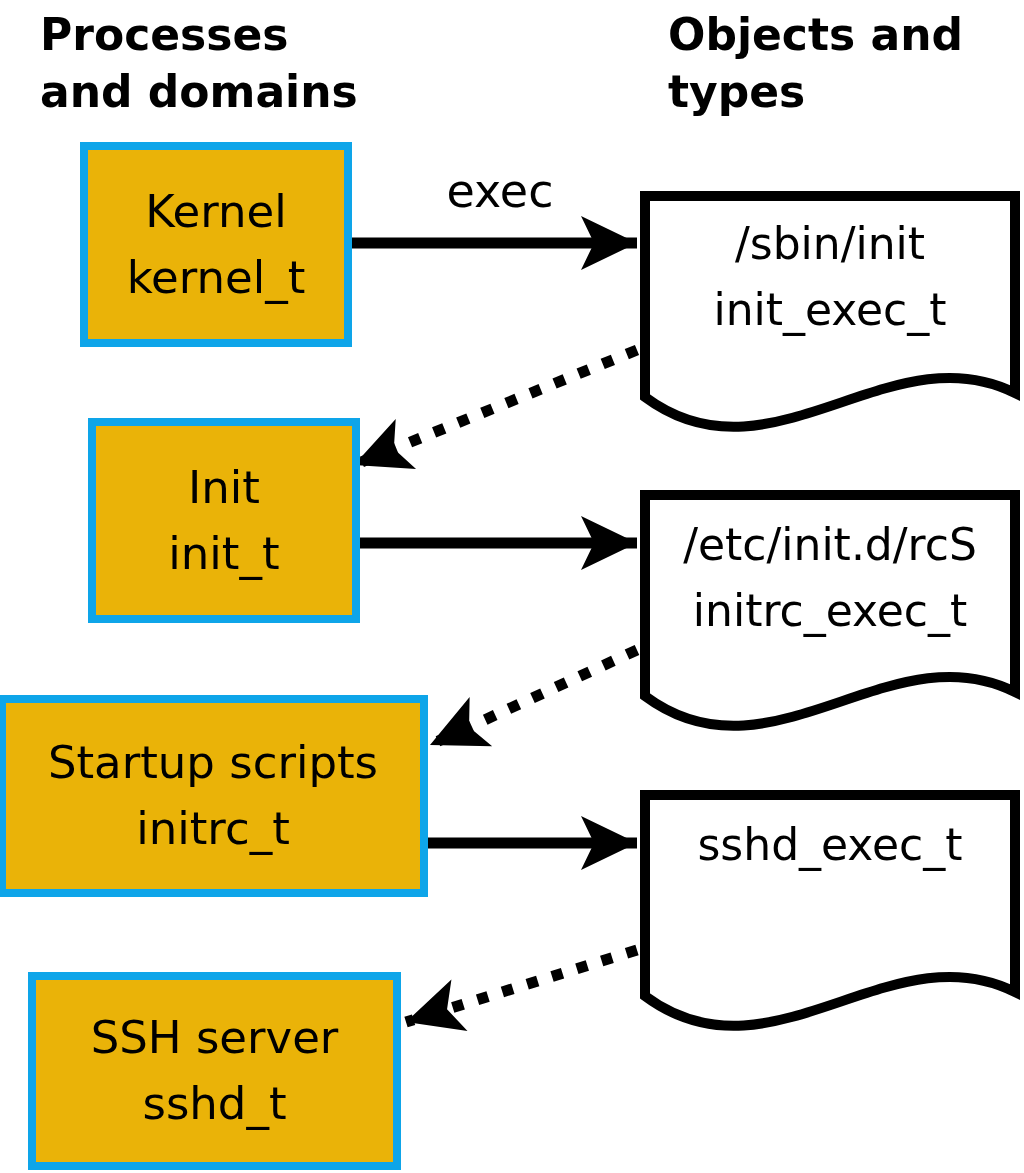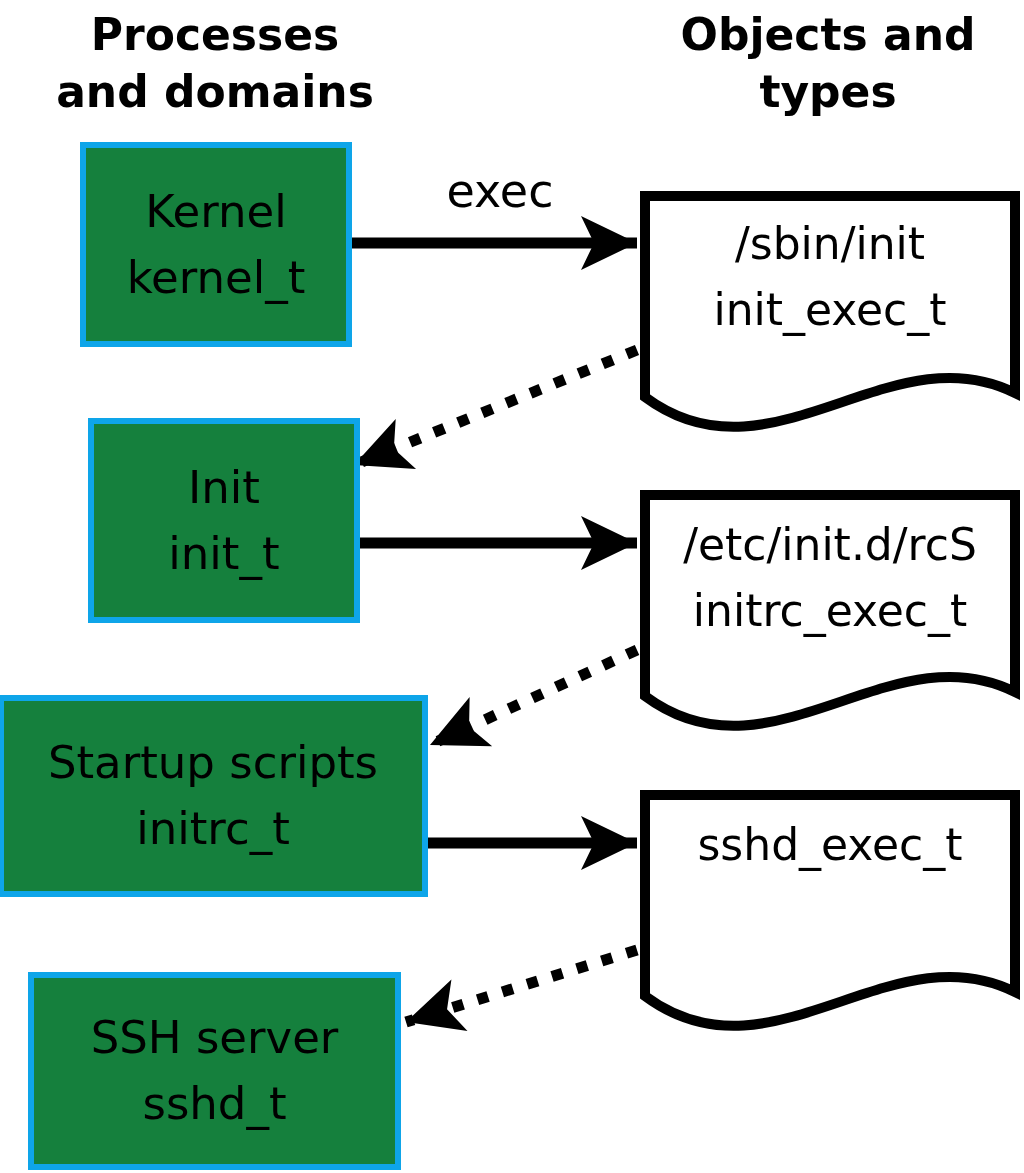--- a/index.html
+++ b/index.html
@@ -11,39 +11,38 @@
     color:#000;
     overflow:hidden;
   }
   svg.layer{position:absolute;left:0;top:0;width:1024px;height:1173px;}
   .doc-shape{fill:#ffffff;stroke:#000000;stroke-width:10;stroke-linejoin:miter;}
   .solid-edge{stroke:#000000;stroke-width:11;fill:none;}
   .dotted-edge{stroke:#000000;stroke-width:11;fill:none;stroke-dasharray:11 15;}
   .pbox{
     position:absolute;
     box-sizing:border-box;
-    border:6px solid #0ea5e9;
-    background:#15803d;
+    border:8px solid #0ea5e9;
+    background:#eab308;
     display:flex;flex-direction:column;
     align-items:center;justify-content:center;
     text-align:center;
     font-size:45px;line-height:66px;
   }
   .doc-label{
     position:absolute;
     width:370px;left:645px;
     padding-top:20px;
     text-align:center;
     font-size:44px;line-height:66px;
   }
   .col-header{
     position:absolute;top:6px;
-    text-align:center;
     font-weight:bold;
-    font-size:44px;line-height:57px;
+    font-size:44px;line-height:57px;padding-left:40px;
   }
   .edge-label{
     position:absolute;
     text-align:center;
     font-size:46px;line-height:50px;
   }
   .nowrap{white-space:nowrap;}
 </style>
 </head>
 <body>

